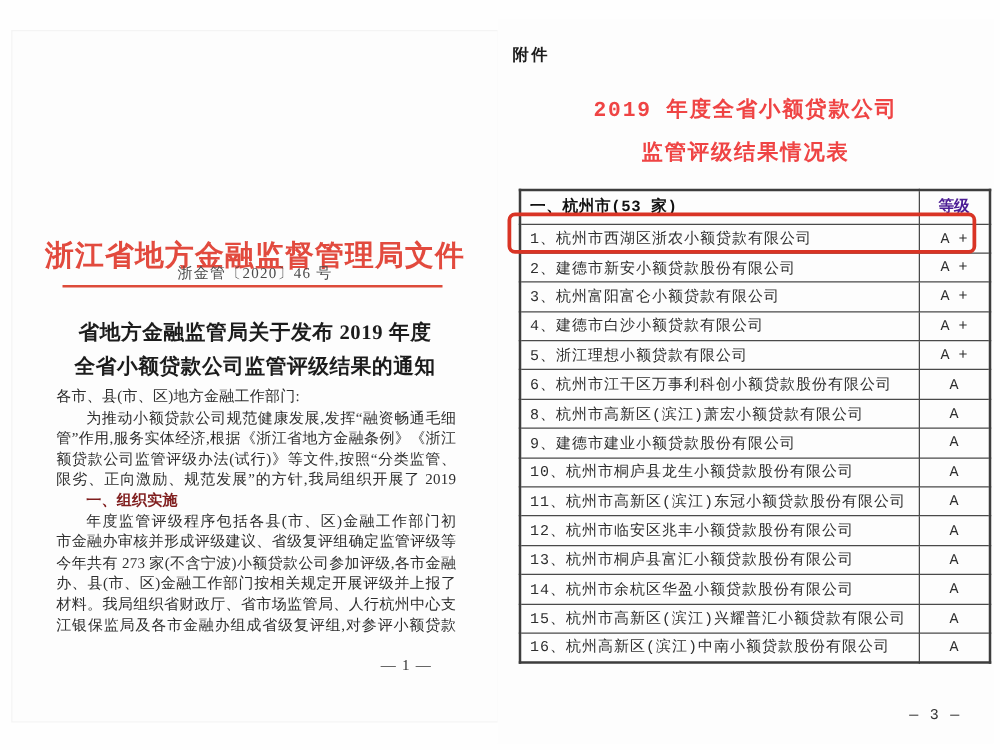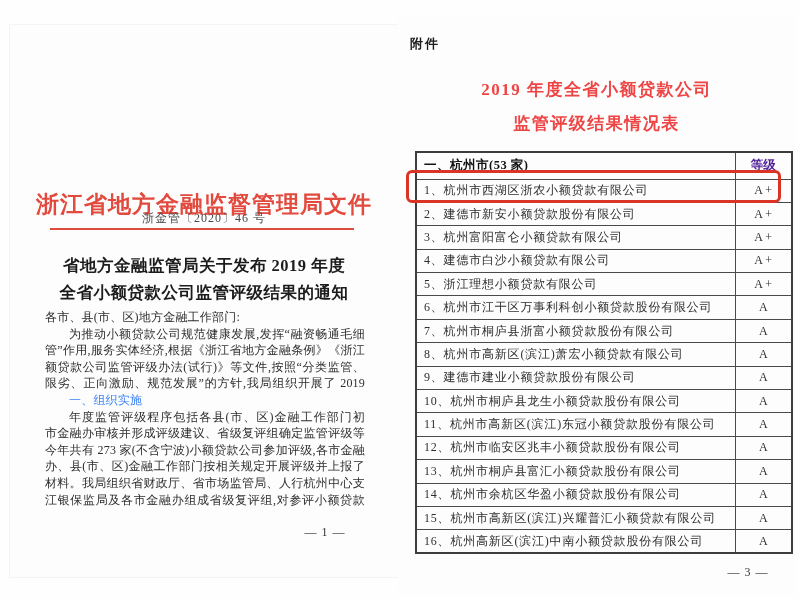--- a/index.html
+++ b/index.html
@@ -5,21 +5,21 @@
   * { margin:0; padding:0; box-sizing:border-box; }
   html,body { background:#ffffff; }
   .canvas {
     position:relative; width:800px; height:600px; margin:0 auto;
     background:#fefefe; overflow:hidden;
     font-family:"Liberation Serif","DejaVu Serif",serif;
     color:#333;
   }
   .page { position:absolute; background:#fdfdfd; }
   .page-left  { left:10px;  top:25px; width:388px; height:552px; box-shadow:0 0 0 1px #f4f4f4; }
-  .page-right { left:398px; top:15px; width:397px; height:580px; }
+  .page-right { left:398px; top:15px; width:397px; height:580px;font-family:Liberation Mono, monospace; }
 
   
   .agency-title {
     position:absolute; top:120px; left:8px; right:8px;
     text-align:center; font-size:23px; font-weight:bold;
     color:#e24a3e; letter-spacing:1px; white-space:nowrap;margin-top:44px;
   }
   .doc-number {
     position:absolute; top:185px; left:0; right:0;
     text-align:center; font-size:12px; color:#4a4a4a; letter-spacing:1px;
@@ -33,21 +33,21 @@
     text-align:center; font-size:16.5px; font-weight:bold; color:#1c1c1c;
     line-height:27px; letter-spacing:0.5px;
   }
   .body-text {
     position:absolute; top:284px; left:35px; width:320px;
     font-size:12px; color:#2e2e2e; letter-spacing:0.2px;
   }
   .body-line { height:16.6px; line-height:16.6px; white-space:nowrap; }
   .body-line.justify { text-align:justify; text-align-last:justify; white-space:normal; overflow:hidden; }
   .body-line.indent  { text-indent:24px; }
-  .body-line.bold    { font-weight:normal; color:#3b82f6; }
+  .body-line.bold    { font-weight:bold; color:#7f1d1d; }
   .page-num { font-size:12px; color:#333; letter-spacing:1px; }
   .page-num-left  { position:absolute; top:500px; left:260px; width:110px; text-align:center; }
 
   
   .attachment { position:absolute; top:20px; left:12px; font-size:13px; font-weight:bold; color:#1c1c1c; letter-spacing:2px; }
   .table-title {
     position:absolute; top:58px; left:10px; right:10px;
     text-align:center; font-size:17px; font-weight:bold; color:#ef4444;
     line-height:34px; letter-spacing:1.5px;
   }
@@ -137,24 +137,20 @@
           </tr>
           <tr>
             <td class="col-name">5、浙江理想小额贷款有限公司</td>
             <td class="col-grade">A +</td>
           </tr>
           <tr>
             <td class="col-name">6、杭州市江干区万事利科创小额贷款股份有限公司</td>
             <td class="col-grade">A</td>
           </tr>
           <tr>
-            <td class="col-name">7、杭州市桐庐县浙富小额贷款股份有限公司</td>
-            <td class="col-grade">A</td>
-          </tr>
-          <tr>
             <td class="col-name">8、杭州市高新区(滨江)萧宏小额贷款有限公司</td>
             <td class="col-grade">A</td>
           </tr>
           <tr>
             <td class="col-name">9、建德市建业小额贷款股份有限公司</td>
             <td class="col-grade">A</td>
           </tr>
           <tr>
             <td class="col-name">10、杭州市桐庐县龙生小额贷款股份有限公司</td>
             <td class="col-grade">A</td>

